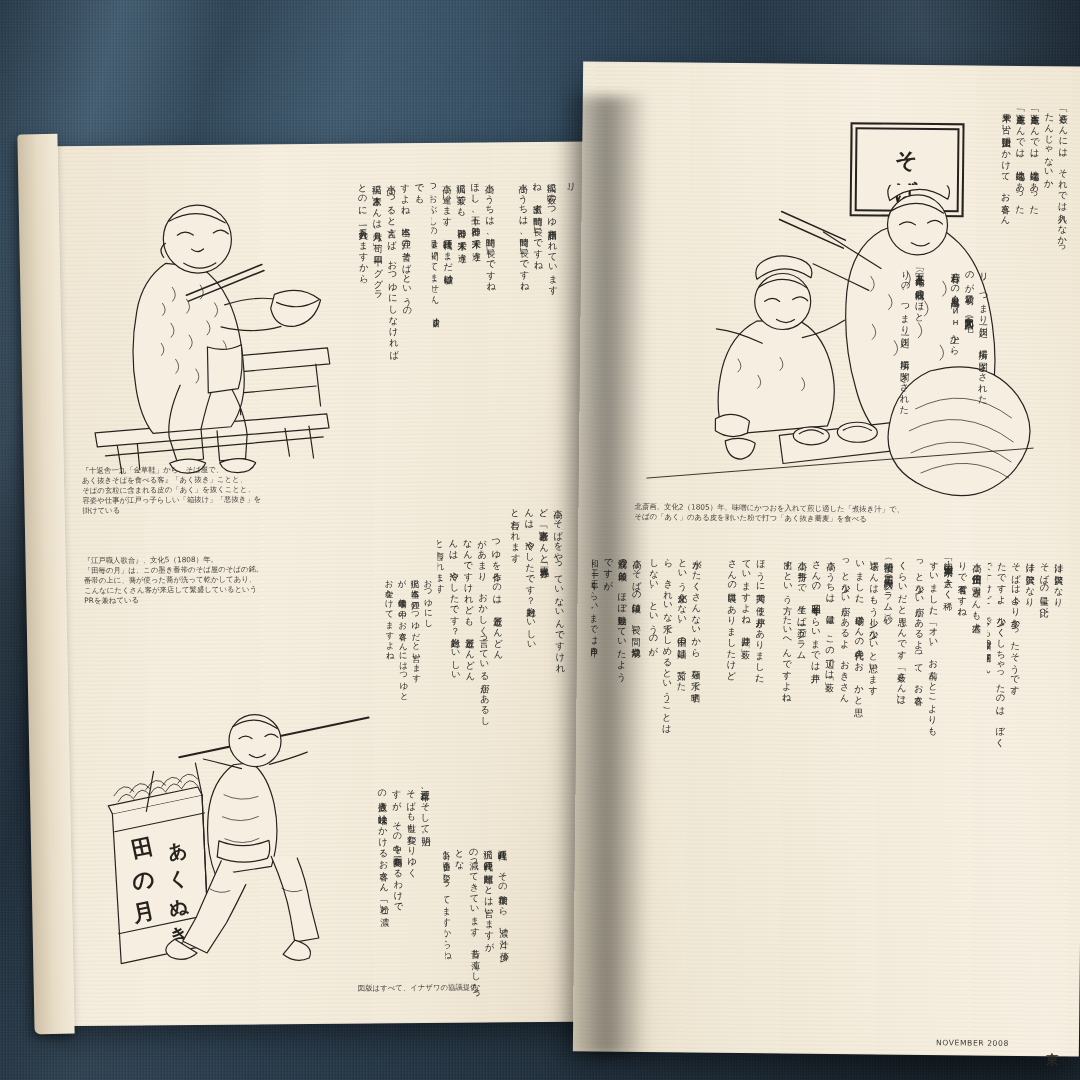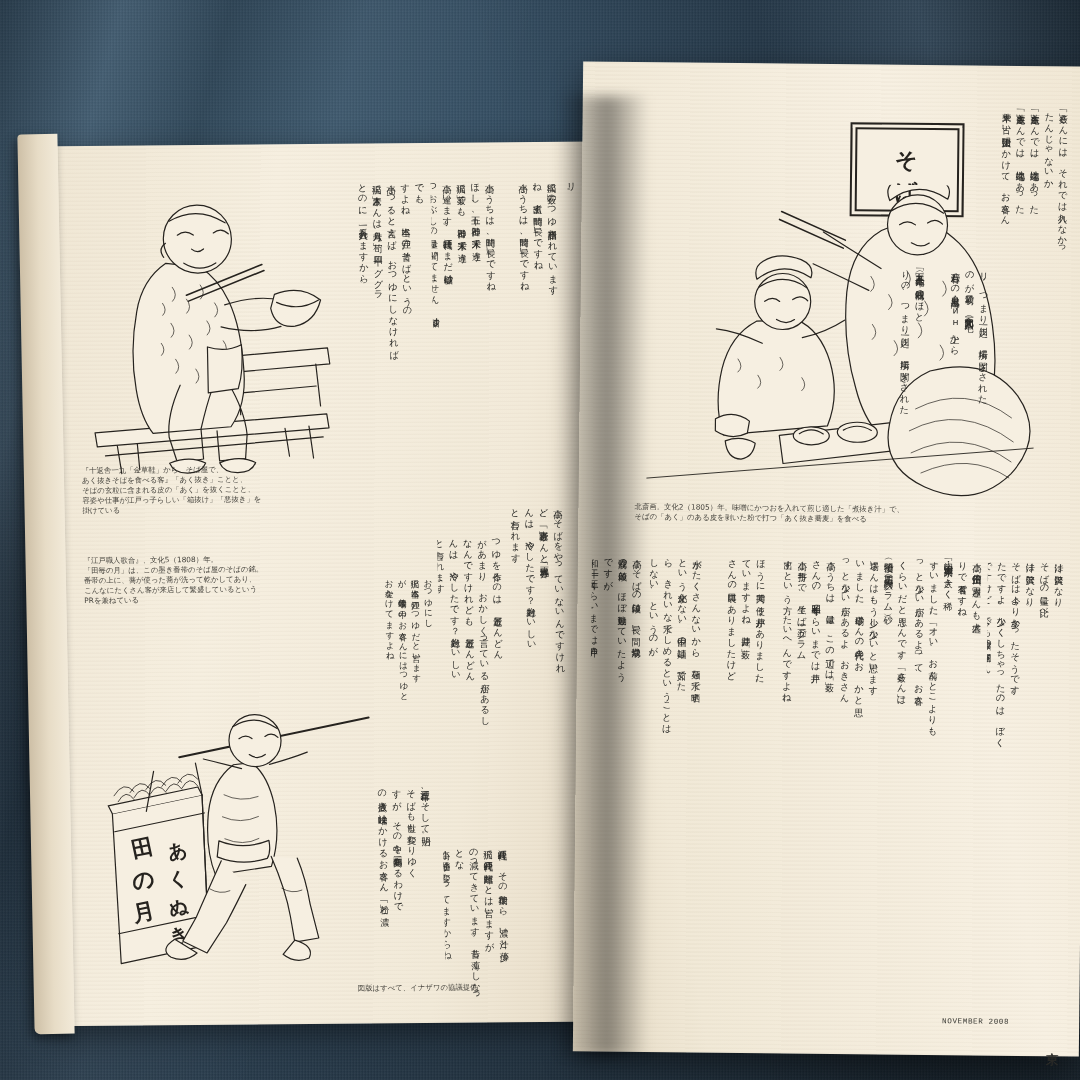--- a/index.html
+++ b/index.html
@@ -450,20 +450,20 @@
 屋は全部井戸を持っているわけですけ
 れども。</div>
       <div class="vcol" style="right:440px; top:490px; height:400px; width:52px;">小高　そばの値段は、長い間、銭湯や
 豆腐の値段と、ほぼ連動していたよう
 ですが。
 和　十二、三年くらいまでは井戸の
 水だったそうですが、水質が保健所の
 検査を通らなくなって使うのをやめた
 そうです。</div>
 
-      <div class="folio" style="right:70px; bottom:30px;font-family:Liberation Mono, monospace;">NOVEMBER 2008</div>
+      <div class="folio" style="right:70px; bottom:8px;">NOVEMBER 2008</div>
       <div class="folio-jp" style="right:18px; bottom:14px;">東京</div>
     </div>
 
     <div class="gutter-shadow"></div>
     <div class="page-curl"></div>
   </div>
 </div>
 
 </body></html>

